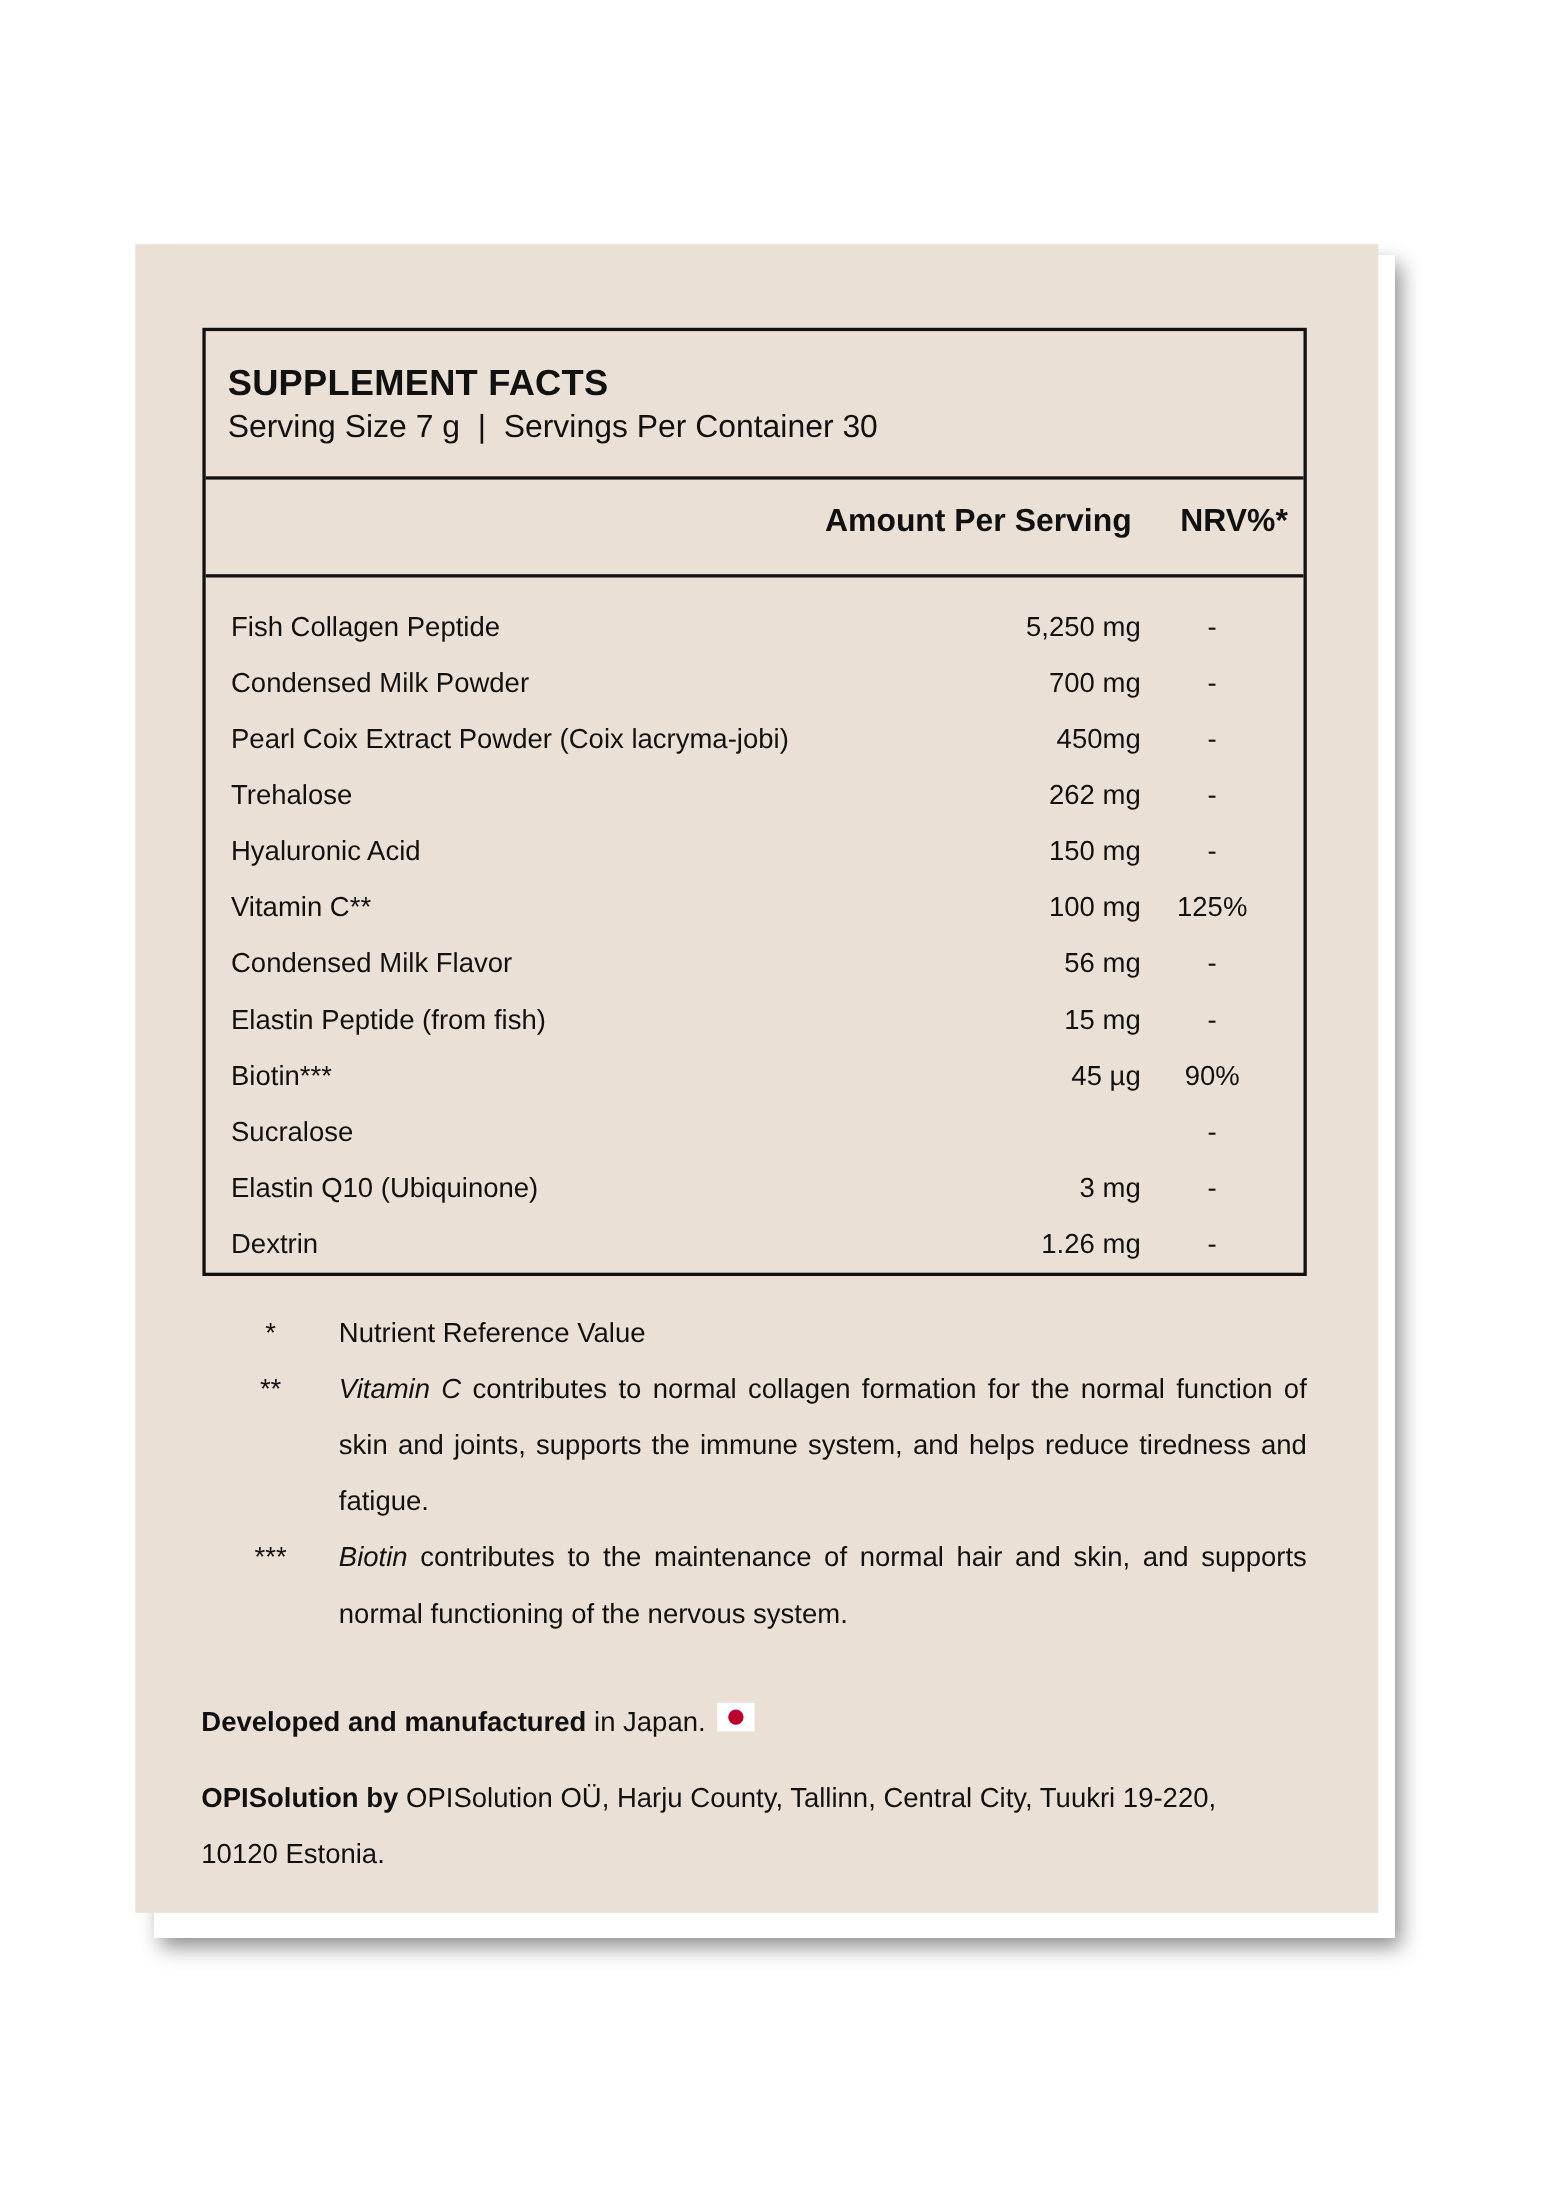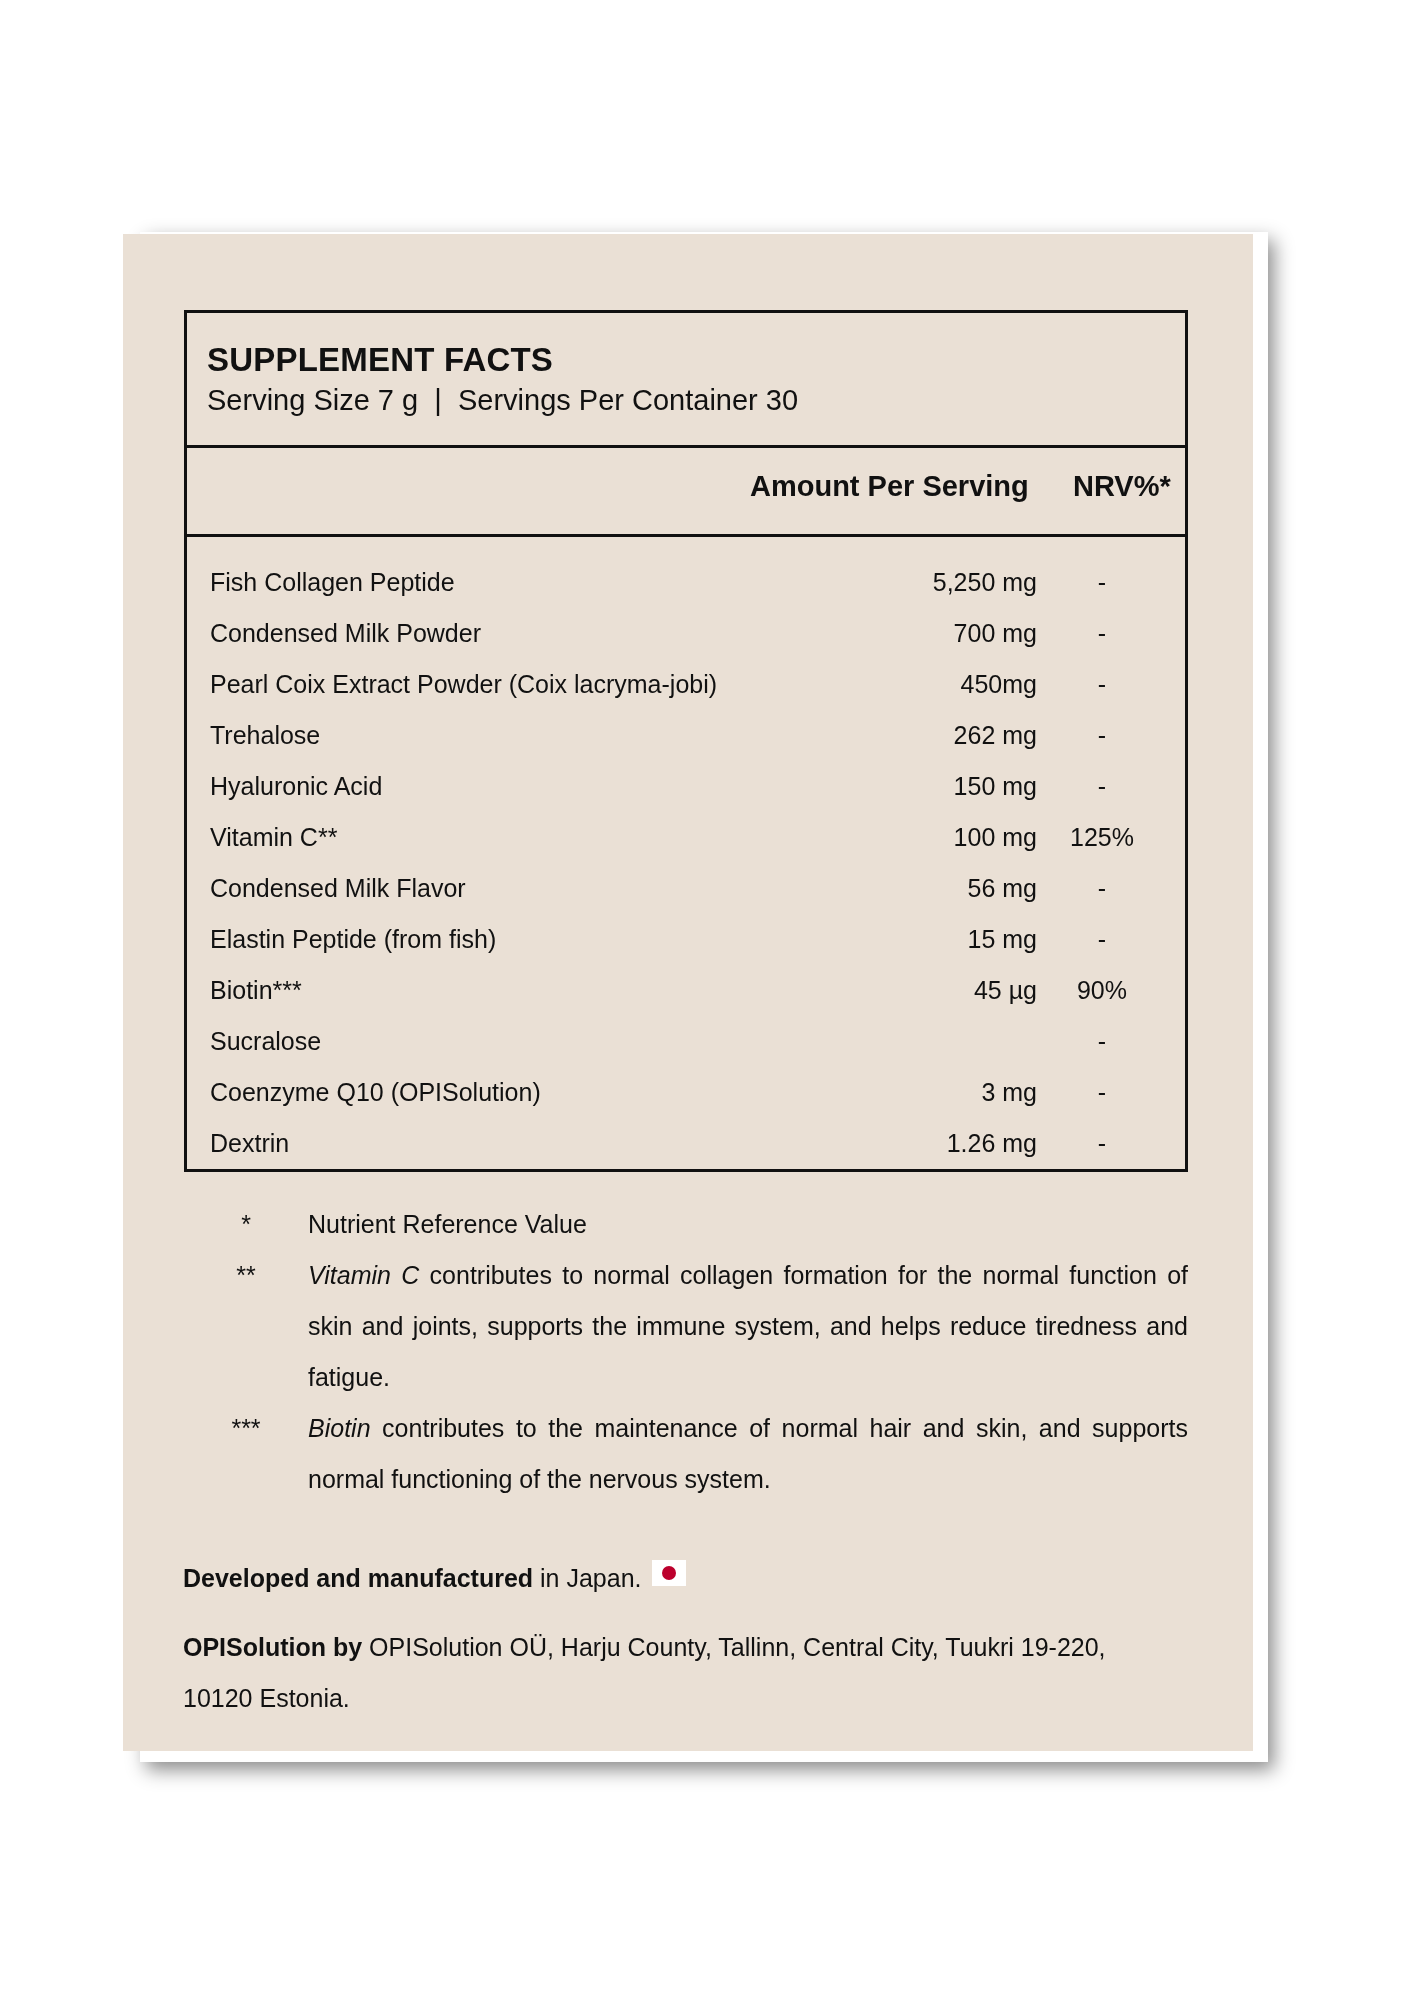--- a/index.html
+++ b/index.html
@@ -7,21 +7,21 @@
     width: 1414px; height: 2000px; background: #ffffff; position: relative;
     font-family: "Liberation Sans", "DejaVu Sans", sans-serif; color: #111111;
     overflow: hidden;
   }
   .shadow {
     position: absolute; left: 140px; top: 232px; width: 1128px; height: 1530px;
     background: linear-gradient(to right, rgba(0,0,0,0) 0, rgba(0,0,0,0) 100%);
     box-shadow: 6px 8px 18px rgba(0,0,0,0.45);
   }
   .card {
-    position: absolute; left: 123px; top: 234px; width: 1130px; height: 1517px;
+    position: absolute; left: 123px; top: 222px; width: 1130px; height: 1517px;
     background: #EAE0D5;
   }
   .facts {
     position: absolute; left: 61px; top: 76px; width: 1004px; height: 862px;
     border: 3px solid #111111; box-sizing: border-box;
   }
   .facts-head { height: 135px; border-bottom: 3px solid #111111; box-sizing: border-box; padding: 27px 0 0 20px; }
   .title { font-weight: bold; font-size: 33px; letter-spacing: 0.2px; line-height: 40px; }
   .serving { font-size: 29px; line-height: 40px; margin-top: 0; }
   .col-head { height: 89px; border-bottom: 3px solid #111111; box-sizing: border-box; position: relative; }
@@ -102,21 +102,21 @@
       <div class="row">
           <span class="name">Biotin***</span>
           <span class="amount">45 µg</span>
           <span class="nrv">90%</span>
         </div>
       <div class="row">
           <span class="name">Sucralose</span>
           <span class="nrv">-</span>
         </div>
       <div class="row">
-          <span class="name">Coenzyme Q10 (OPISolution)</span>
+          <span class="name">Elastin Q10 (Ubiquinone)</span>
           <span class="amount">3 mg</span>
           <span class="nrv">-</span>
         </div>
       <div class="row">
           <span class="name">Dextrin</span>
           <span class="amount">1.26 mg</span>
           <span class="nrv">-</span>
         </div>
     </div>
   </div>

